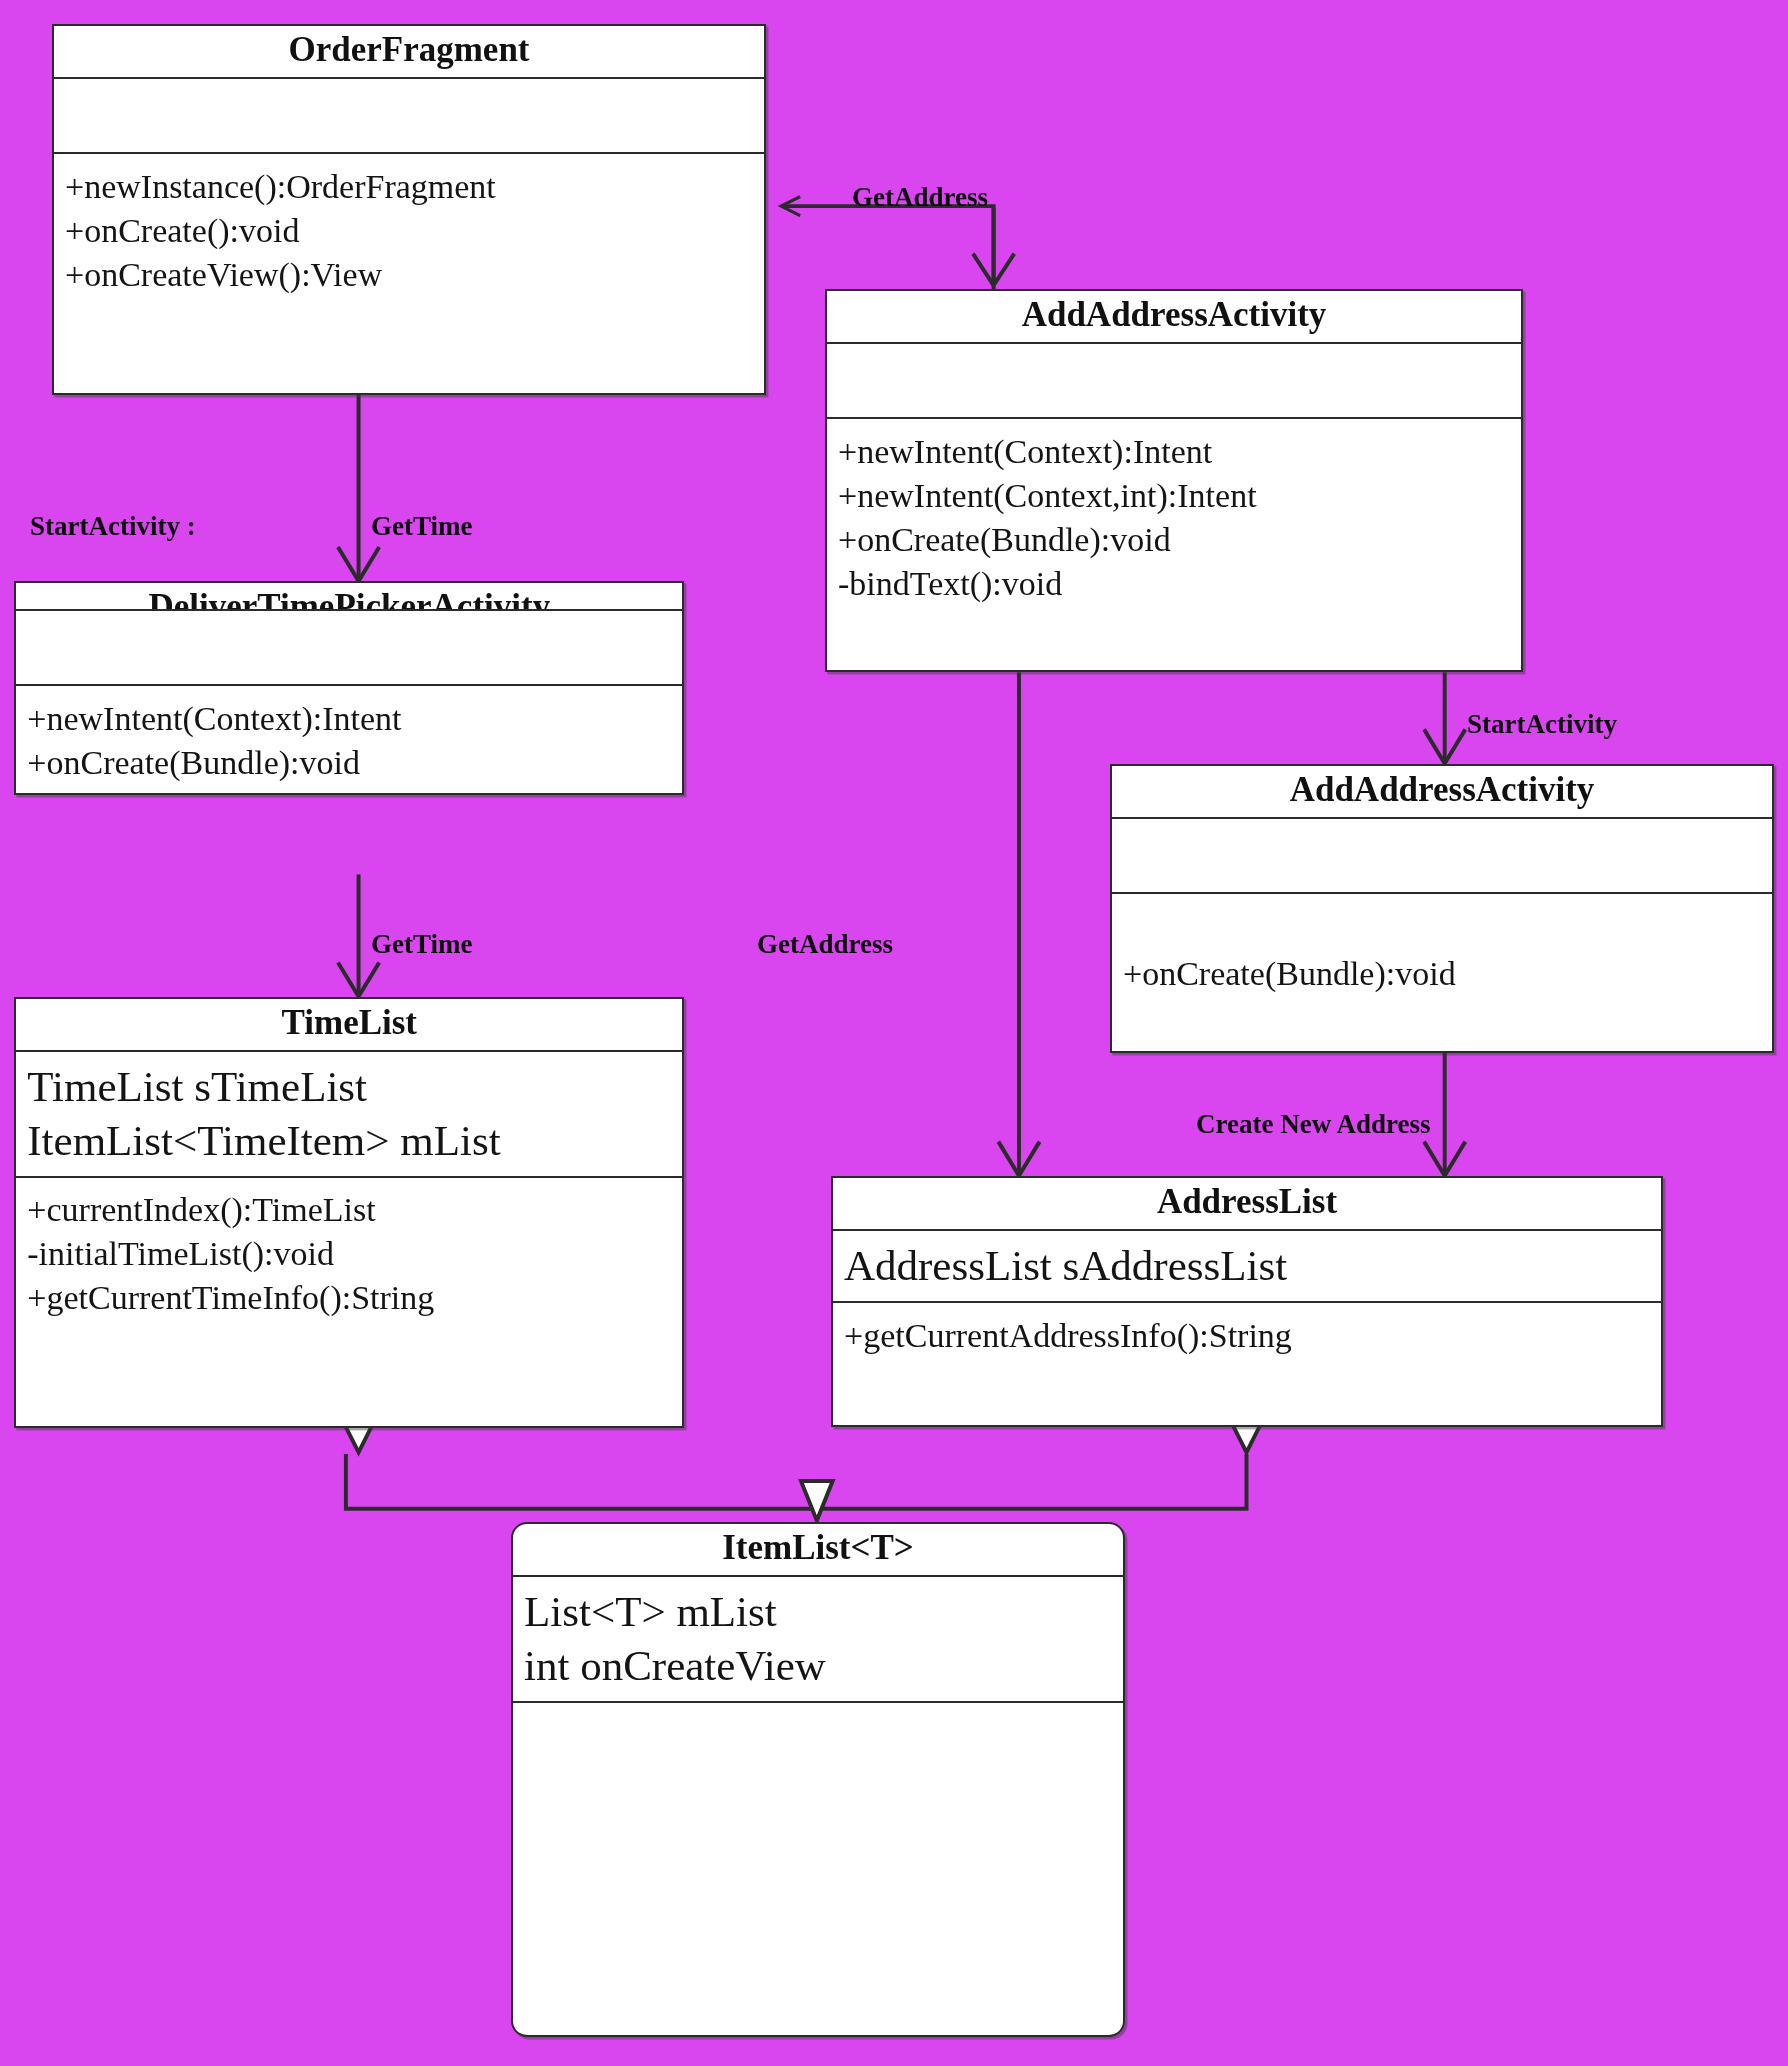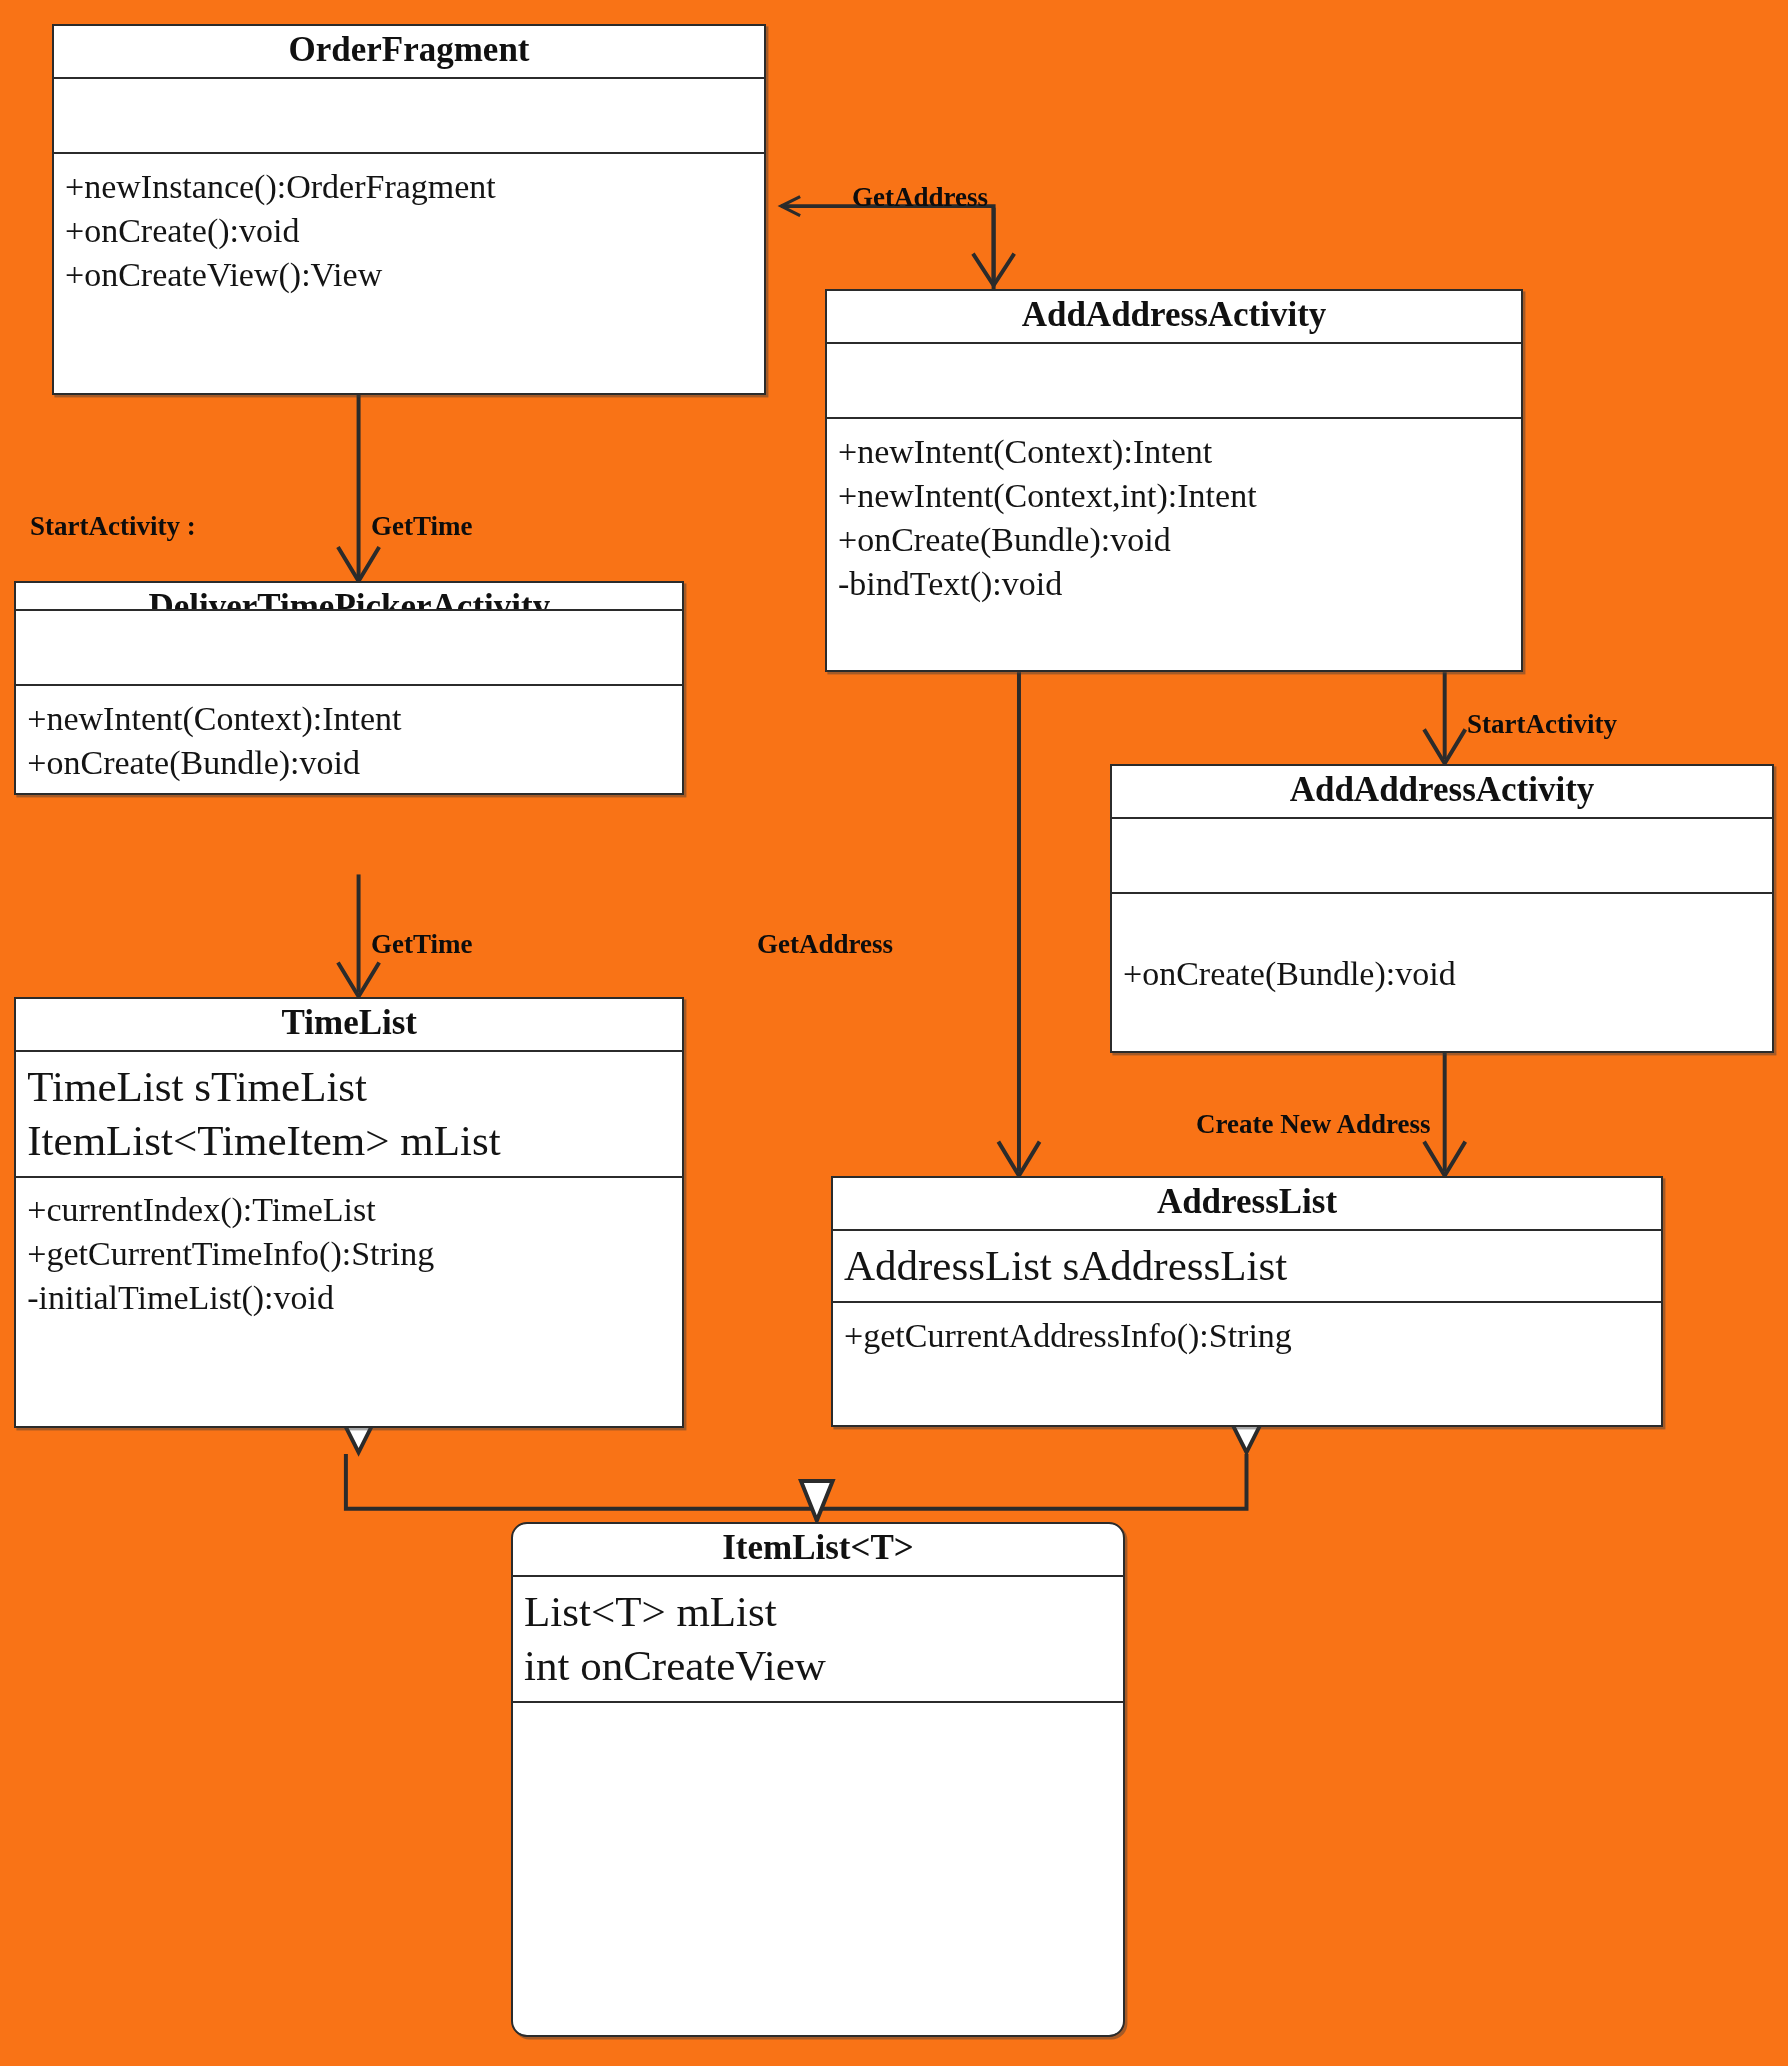--- a/index.html
+++ b/index.html
@@ -4,21 +4,21 @@
 <style>
   html, body {
     margin: 0;
     padding: 0;
     background: #ffffff;
   }
   #diagram-root {
     position: relative;
     width: 1789px;
     height: 2066px;
-    background: #f97316;
+    background: #d946ef;
     font-family: "Liberation Serif", "DejaVu Serif", serif;
     overflow: hidden;
   }
   svg.edge-layer {
     position: absolute;
     left: 0;
     top: 0;
     width: 1789px;
     height: 2066px;
     pointer-events: none;
@@ -185,22 +185,22 @@
   </div>
 
   <div class="uml-class" style="left:14.3px; top:997px; width:670px; height:431px;">
     <div class="uml-title">TimeList</div>
     <div class="uml-attrs">
       <div class="uml-line">TimeList sTimeList</div>
       <div class="uml-line">ItemList&lt;TimeItem&gt; mList</div>
     </div>
     <div class="uml-ops">
       <div class="uml-line">+currentIndex():TimeList</div>
+      <div class="uml-line">-initialTimeList():void</div>
       <div class="uml-line">+getCurrentTimeInfo():String</div>
-      <div class="uml-line">-initialTimeList():void</div>
     </div>
   </div>
 
   <div class="uml-class" style="left:831px; top:1176px; width:832px; height:251px;">
     <div class="uml-title">AddressList</div>
     <div class="uml-attrs">
       <div class="uml-line">AddressList sAddressList</div>
     </div>
     <div class="uml-ops">
       <div class="uml-line">+getCurrentAddressInfo():String</div>

